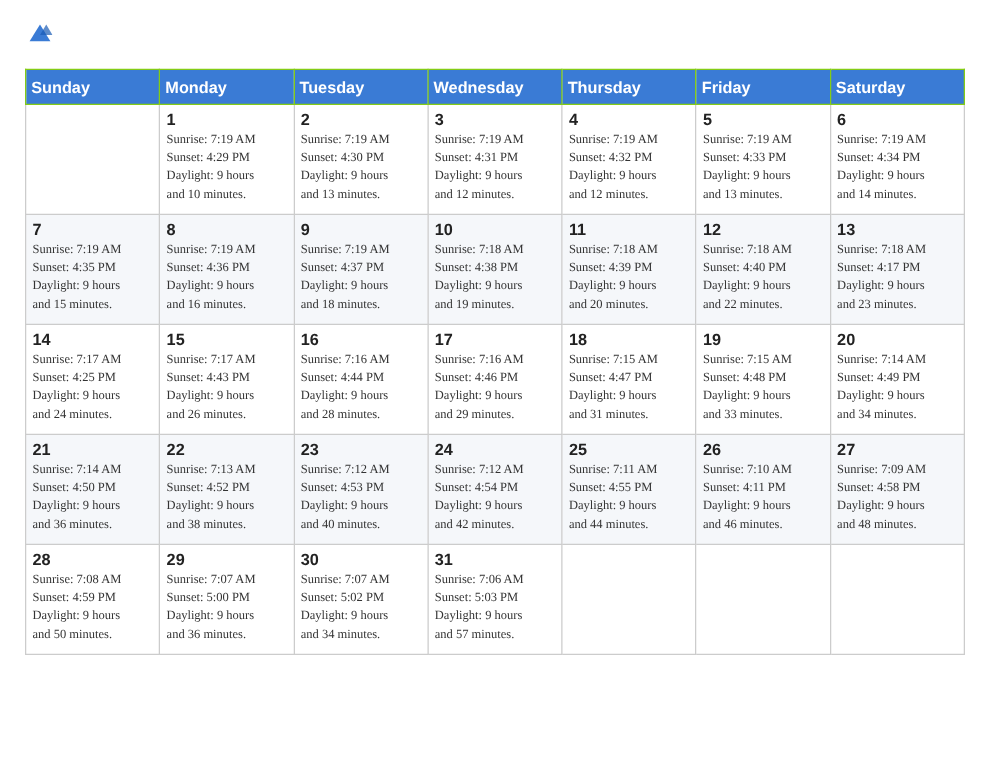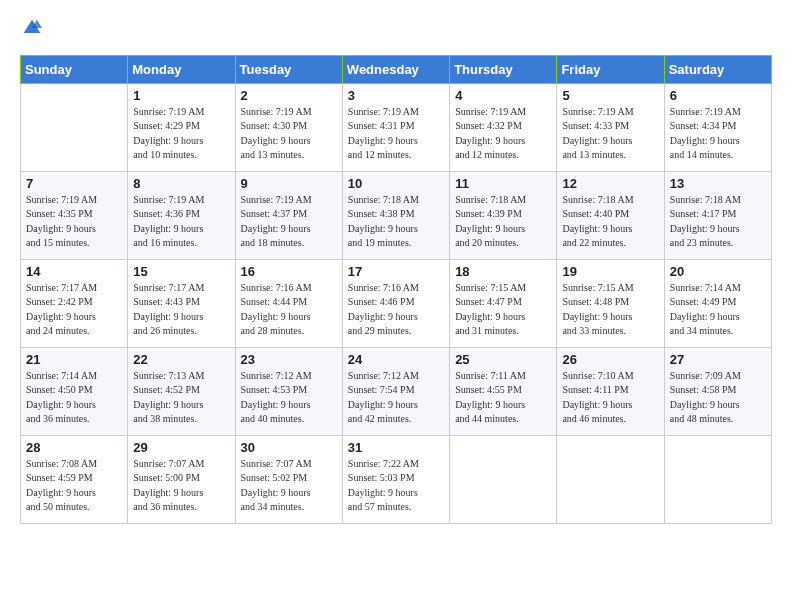--- a/index.html
+++ b/index.html
@@ -257,21 +257,21 @@
               <div>Daylight: 9 hours</div>
               <div>and 23 minutes.</div>
             </div>
           </td>
         </tr>
         <tr>
           <td>
             <span class="day-number">14</span>
             <div class="cell-info">
               <div>Sunrise: 7:17 AM</div>
-              <div>Sunset: 2:42 PM</div>
+              <div>Sunset: 4:25 PM</div>
               <div>Daylight: 9 hours</div>
               <div>and 24 minutes.</div>
             </div>
           </td>
           <td>
             <span class="day-number">15</span>
             <div class="cell-info">
               <div>Sunrise: 7:17 AM</div>
               <div>Sunset: 4:43 PM</div>
               <div>Daylight: 9 hours</div>
@@ -349,21 +349,21 @@
               <div>Sunrise: 7:12 AM</div>
               <div>Sunset: 4:53 PM</div>
               <div>Daylight: 9 hours</div>
               <div>and 40 minutes.</div>
             </div>
           </td>
           <td>
             <span class="day-number">24</span>
             <div class="cell-info">
               <div>Sunrise: 7:12 AM</div>
-              <div>Sunset: 7:54 PM</div>
+              <div>Sunset: 4:54 PM</div>
               <div>Daylight: 9 hours</div>
               <div>and 42 minutes.</div>
             </div>
           </td>
           <td>
             <span class="day-number">25</span>
             <div class="cell-info">
               <div>Sunrise: 7:11 AM</div>
               <div>Sunset: 4:55 PM</div>
               <div>Daylight: 9 hours</div>
@@ -413,21 +413,21 @@
             <div class="cell-info">
               <div>Sunrise: 7:07 AM</div>
               <div>Sunset: 5:02 PM</div>
               <div>Daylight: 9 hours</div>
               <div>and 34 minutes.</div>
             </div>
           </td>
           <td>
             <span class="day-number">31</span>
             <div class="cell-info">
-              <div>Sunrise: 7:22 AM</div>
+              <div>Sunrise: 7:06 AM</div>
               <div>Sunset: 5:03 PM</div>
               <div>Daylight: 9 hours</div>
               <div>and 57 minutes.</div>
             </div>
           </td>
           <td class="empty-cell"></td>
           <td class="empty-cell"></td>
           <td class="empty-cell"></td>
         </tr>
       </tbody>

